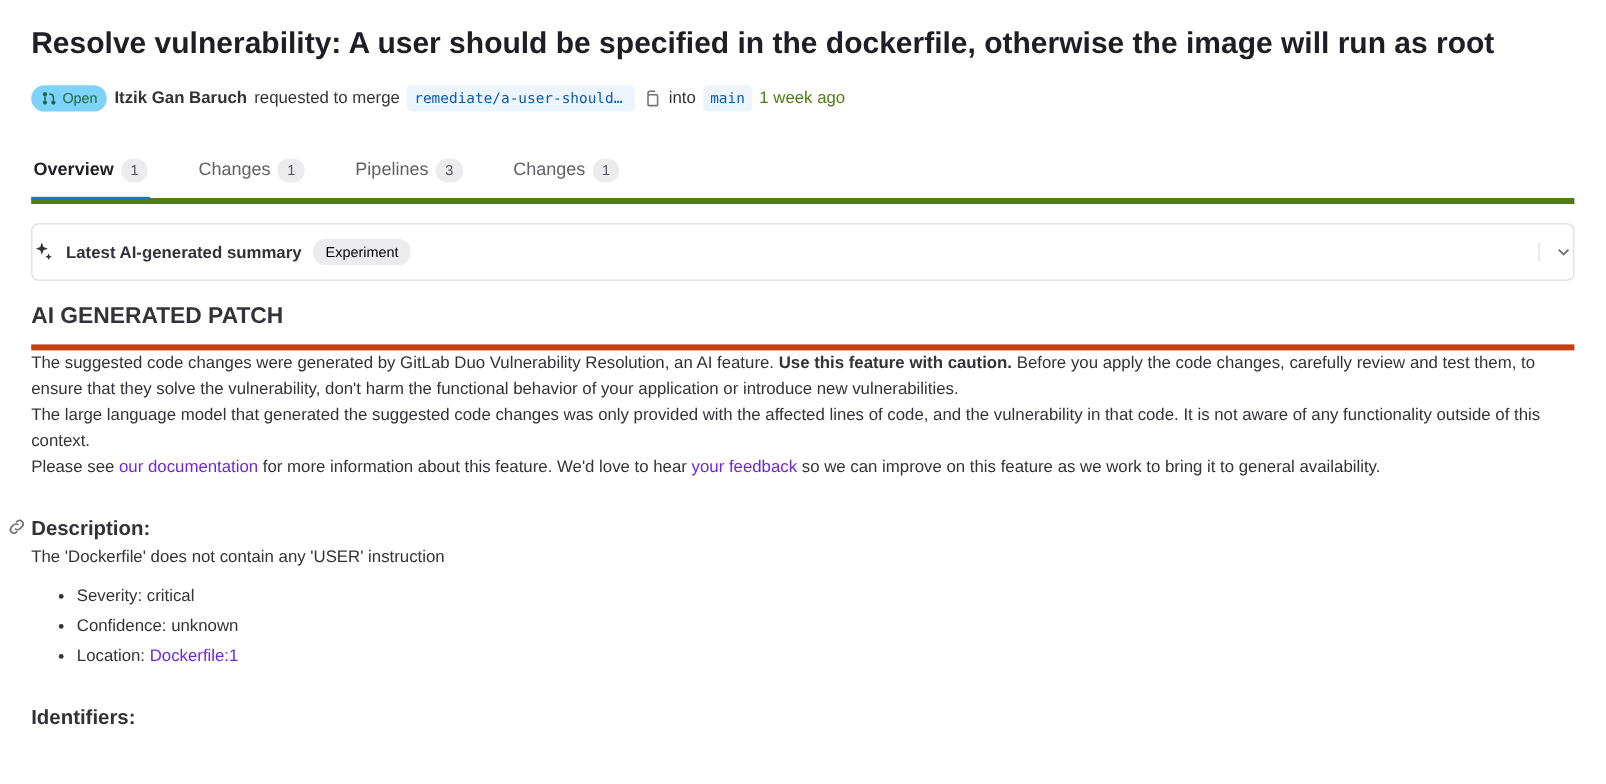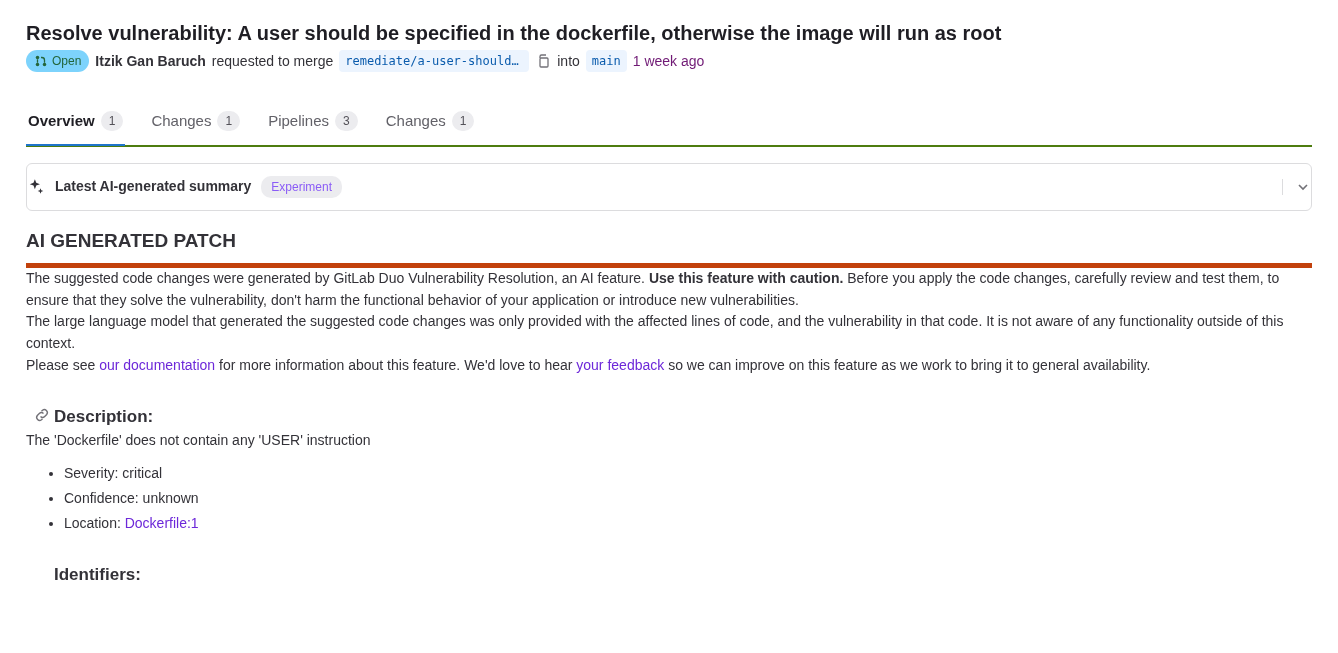--- a/index.html
+++ b/index.html
@@ -5,24 +5,24 @@
 * { box-sizing: border-box; margin: 0; padding: 0; }
 body {
   font-family: -apple-system, BlinkMacSystemFont, "Segoe UI", Helvetica, Arial, sans-serif;
   color: #333238;
   background: #fff;
   font-size: 14px;
   line-height: 1.5;
   padding: 20px 26px;
 }
 h1.title {
-  font-size: 20px;
+  font-size: 25px;
   font-weight: 700;
   color: #1f1e24;
-  margin-bottom: 4px;
+  margin-bottom: 18px;
   line-height: 1.3;
 }
 .meta-row {
   display: flex;
   align-items: center;
   gap: 6px;
   flex-wrap: wrap;
   font-size: 14px;
   color: #333238;
 }
@@ -50,26 +50,26 @@
   overflow: hidden;
   text-overflow: ellipsis;
   white-space: nowrap;
   display: inline-block;
 }
 .copy-ico {
   width: 16px; height: 16px;
   display: inline-flex;
   color: #737278;
 }
-.time { color: #701a75; }
+.time { color: #4d7c0f; }
 
 .tabs {
   display: flex;
-  gap: 24px;
-  border-bottom: 2px solid #4d7c0f;
+  gap: 38px;
+  border-bottom: 5px solid #4d7c0f;
   margin-top: 26px;
   align-items: flex-end;
 }
 .tab {
   display: flex;
   align-items: center;
   gap: 6px;
   padding: 12px 2px;
   font-size: 15px;
   color: #626168;
@@ -107,21 +107,21 @@
 }
 .summary-left {
   display: flex;
   align-items: center;
   gap: 10px;
 }
 .ai-icon { width: 18px; height: 18px; color: #333238; }
 .summary-title { font-weight: 700; font-size: 14px; }
 .exp-badge {
   background: #ececef;
-  color: #8b5cf6;
+  color: #000000;
   font-size: 12px;
   font-weight: 500;
   border-radius: 10px;
   padding: 2px 10px;
 }
 .chev-box {
   border-left: 1px solid #dcdcde;
   padding-left: 12px;
   height: 100%;
   display: flex;
@@ -131,21 +131,21 @@
 
 h2.sec {
   font-size: 19px;
   font-weight: 700;
   margin-top: 16px;
   padding-bottom: 8px;
   border-bottom: 5px solid #c2410c;
 }
 .body-p { line-height: 1.55; }
 a.link { color: #6d28d9; text-decoration: none; }
-.desc-wrap { position: relative; margin-top: 28px; margin-left: 28px; }
+.desc-wrap { position: relative; margin-top: 28px; }
 .link-anchor {
   position: absolute;
   left: -20px;
   top: 3px;
   color: #737278;
 }
 h3.sub { font-size: 17px; font-weight: 700; }
 .desc-p { }
 ul.bul { margin-top: 12px; padding-left: 38px; }
 ul.bul li { margin-bottom: 4px; }

